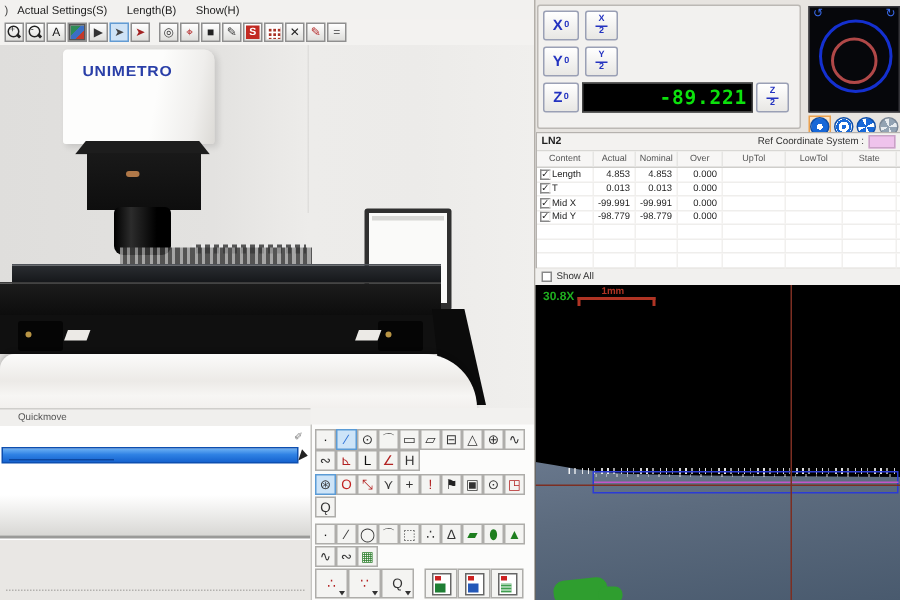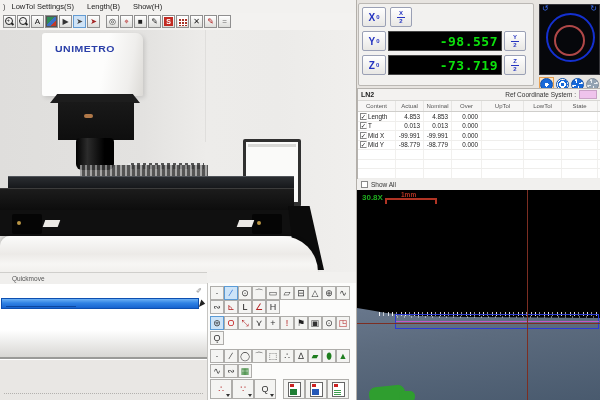--- a/index.html
+++ b/index.html
@@ -166,21 +166,21 @@
   .wmark{left:12px;top:196px;width:36px;height:16px;background:#2f9e2f;border-radius:7px;transform:rotate(-6deg);}
   .wmark2{left:42px;top:201px;width:16px;height:11px;background:#2f9e2f;border-radius:5px;}
 </style>
 </head>
 <body>
 
 <div id="screen">
 
   <div id="menubar" class="abs">
     <span class="frag">)</span>
-    <span class="items"><span class="menu-item">LowTol Settings(S)</span><span class="menu-item">Length(B)</span><span class="menu-item">Show(H)</span></span>
+    <span class="items"><span class="menu-item">Actual Settings(S)</span><span class="menu-item">Length(B)</span><span class="menu-item">Show(H)</span></span>
   </div>
 
   <div id="toolbar" class="abs">
       <div class="ticon">
         <div class="mag">
           <i>+</i>
         </div>
       </div>
       <div class="ticon">
         <div class="mag">
@@ -440,34 +440,33 @@
               <b>X</b>
               <span>2</span>
             </div>
           </div>
         </div>
         <div class="dro-row">
           <div class="axis-btn">
             <span>Y</span>
             <sub>0</sub>
           </div>
-          <div class="lcd">-98.557</div>
           <div class="half-btn">
             <div class="frac">
               <b>Y</b>
               <span>2</span>
             </div>
           </div>
         </div>
         <div class="dro-row">
           <div class="axis-btn">
             <span>Z</span>
             <sub>0</sub>
           </div>
-          <div class="lcd">-73.719</div>
+          <div class="lcd">-89.221</div>
           <div class="half-btn">
             <div class="frac">
               <b>Z</b>
               <span>2</span>
             </div>
           </div>
         </div>
       </div>
 
     <div id="navw" class="abs">

